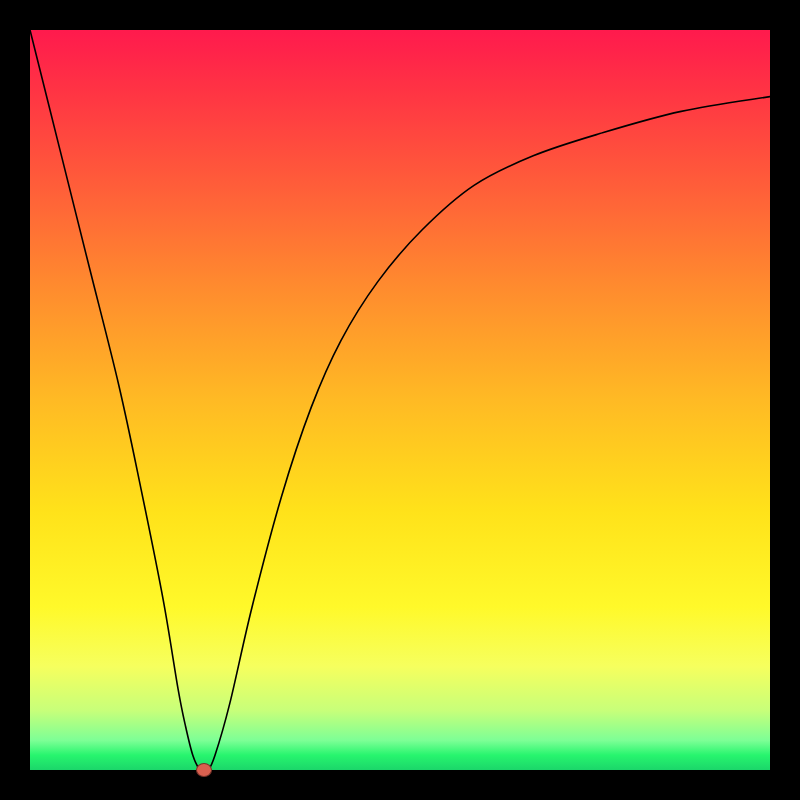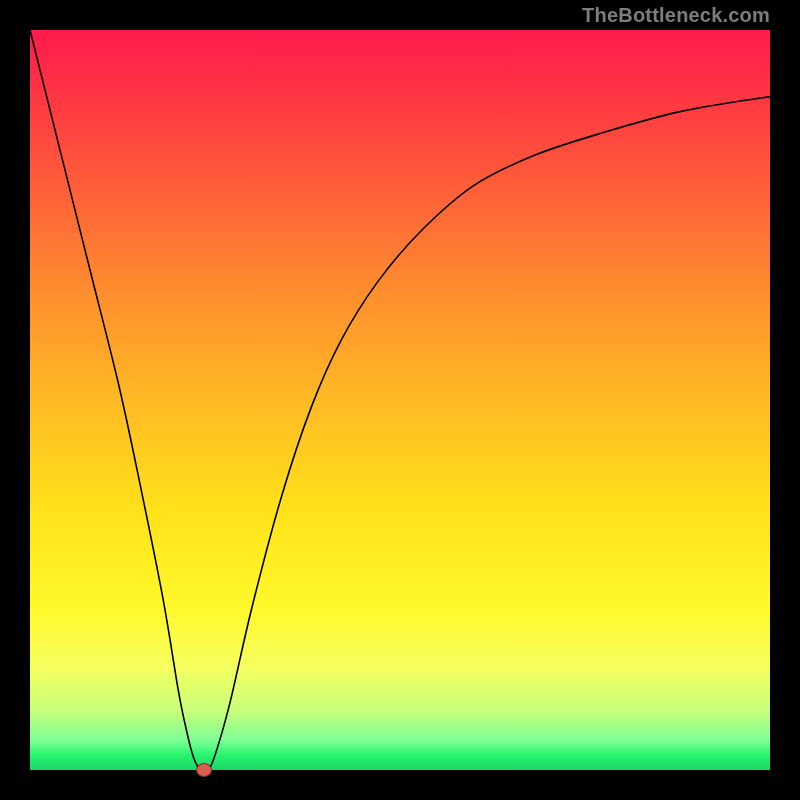--- a/index.html
+++ b/index.html
@@ -74,14 +74,13 @@
 </head>
 <body>
 
 <div class="frame">
   <div class="plot-area">
     <svg class="curve" width="740" height="740" viewBox="0 0 740 740">
       <path id="curve-path" d="M 0.00 0.00 C 4.93 19.73, 19.73 78.93, 29.60 118.40 C 39.47 157.87, 49.33 197.33, 59.20 236.80 C 69.07 276.27, 80.17 318.20, 88.80 355.20 C 97.43 392.20, 103.60 423.03, 111.00 458.80 C 118.40 494.57, 127.03 536.50, 133.20 569.80 C 139.37 603.10, 144.30 637.63, 148.00 658.60 C 151.70 679.57, 152.93 684.50, 155.40 695.60 C 157.87 706.70, 160.33 717.80, 162.80 725.20 C 165.27 732.60, 167.73 737.53, 170.20 740.00 C 172.67 742.47, 175.13 742.47, 177.60 740.00 C 180.07 737.53, 181.30 736.30, 185.00 725.20 C 188.70 714.10, 193.63 698.07, 199.80 673.40 C 205.97 648.73, 213.37 611.73, 222.00 577.20 C 230.63 542.67, 241.73 499.50, 251.60 466.20 C 261.47 432.90, 271.33 403.30, 281.20 377.40 C 291.07 351.50, 299.70 331.77, 310.80 310.80 C 321.90 289.83, 334.23 270.10, 347.80 251.60 C 361.37 233.10, 376.17 215.83, 392.20 199.80 C 408.23 183.77, 425.50 167.73, 444.00 155.40 C 462.50 143.07, 482.23 134.43, 503.20 125.80 C 524.17 117.17, 545.13 111.00, 569.80 103.60 C 594.47 96.20, 622.83 87.57, 651.20 81.40 C 679.57 75.23, 725.20 69.07, 740.00 66.60"></path>
     </svg>
     <div class="marker" id="marker" style="left: 173.9px; top: 740px;"></div>
   </div>
-  <div class="attribution">TheBottleneck.com</div>
 </div>
 
 </body></html>

